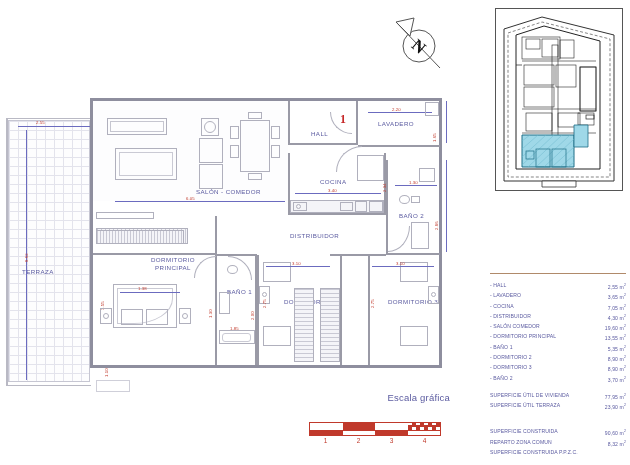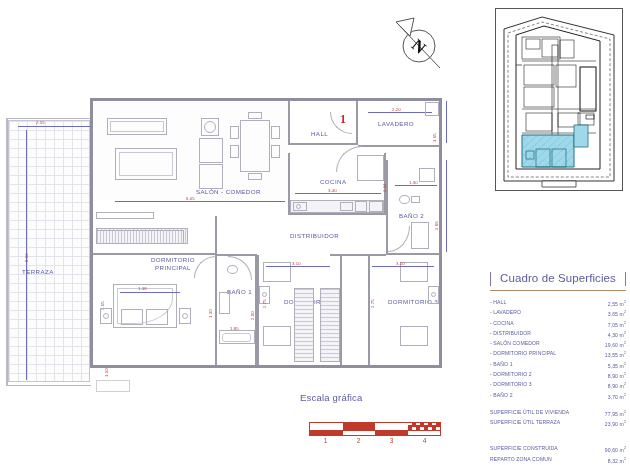--- a/index.html
+++ b/index.html
@@ -112,21 +112,21 @@
     width: 62px; height: 62px;
   }
 
   
   #scale-block {
     position: absolute;
     left: 300px; top: 392px;
     width: 150px;
   }
   #scale-title {
-    text-align: left;
+    text-align: right;
     font-size: 9.5px;
     color: #5b5ba0;
     margin-bottom: 19px;
     letter-spacing: 0.2px;
   }
   #scale-bar {
     display: flex;
     width: 132px;
     height: 9px;
     margin: 0 auto;
@@ -473,21 +473,20 @@
       <g stroke="#222" stroke-width="0.7" fill="none">
         <rect x="84" y="58" width="16" height="44"></rect>
         <rect x="90" y="106" width="8" height="4"></rect>
         <line x1="20" y1="56" x2="26" y2="56"></line>
       </g>
       <polygon points="46,172 80,172 80,178 46,178" fill="#ffffff" stroke="#333" stroke-width="0.8"></polygon>
     </svg>
   </div>
 
   <div id="surfaces">
-    <div id="surfaces-title">Cuadro de Superficies</div>
     <div id="surfaces-rule"></div>
 
     <div>
       <div class="srow">
           <span>- HALL</span>
           <span class="sval"><span>2,55 m</span><span class="sup">2</span></span>
         </div>
       <div class="srow">
           <span>- LAVADERO</span>
           <span class="sval"><span>3,65 m</span><span class="sup">2</span></span>

